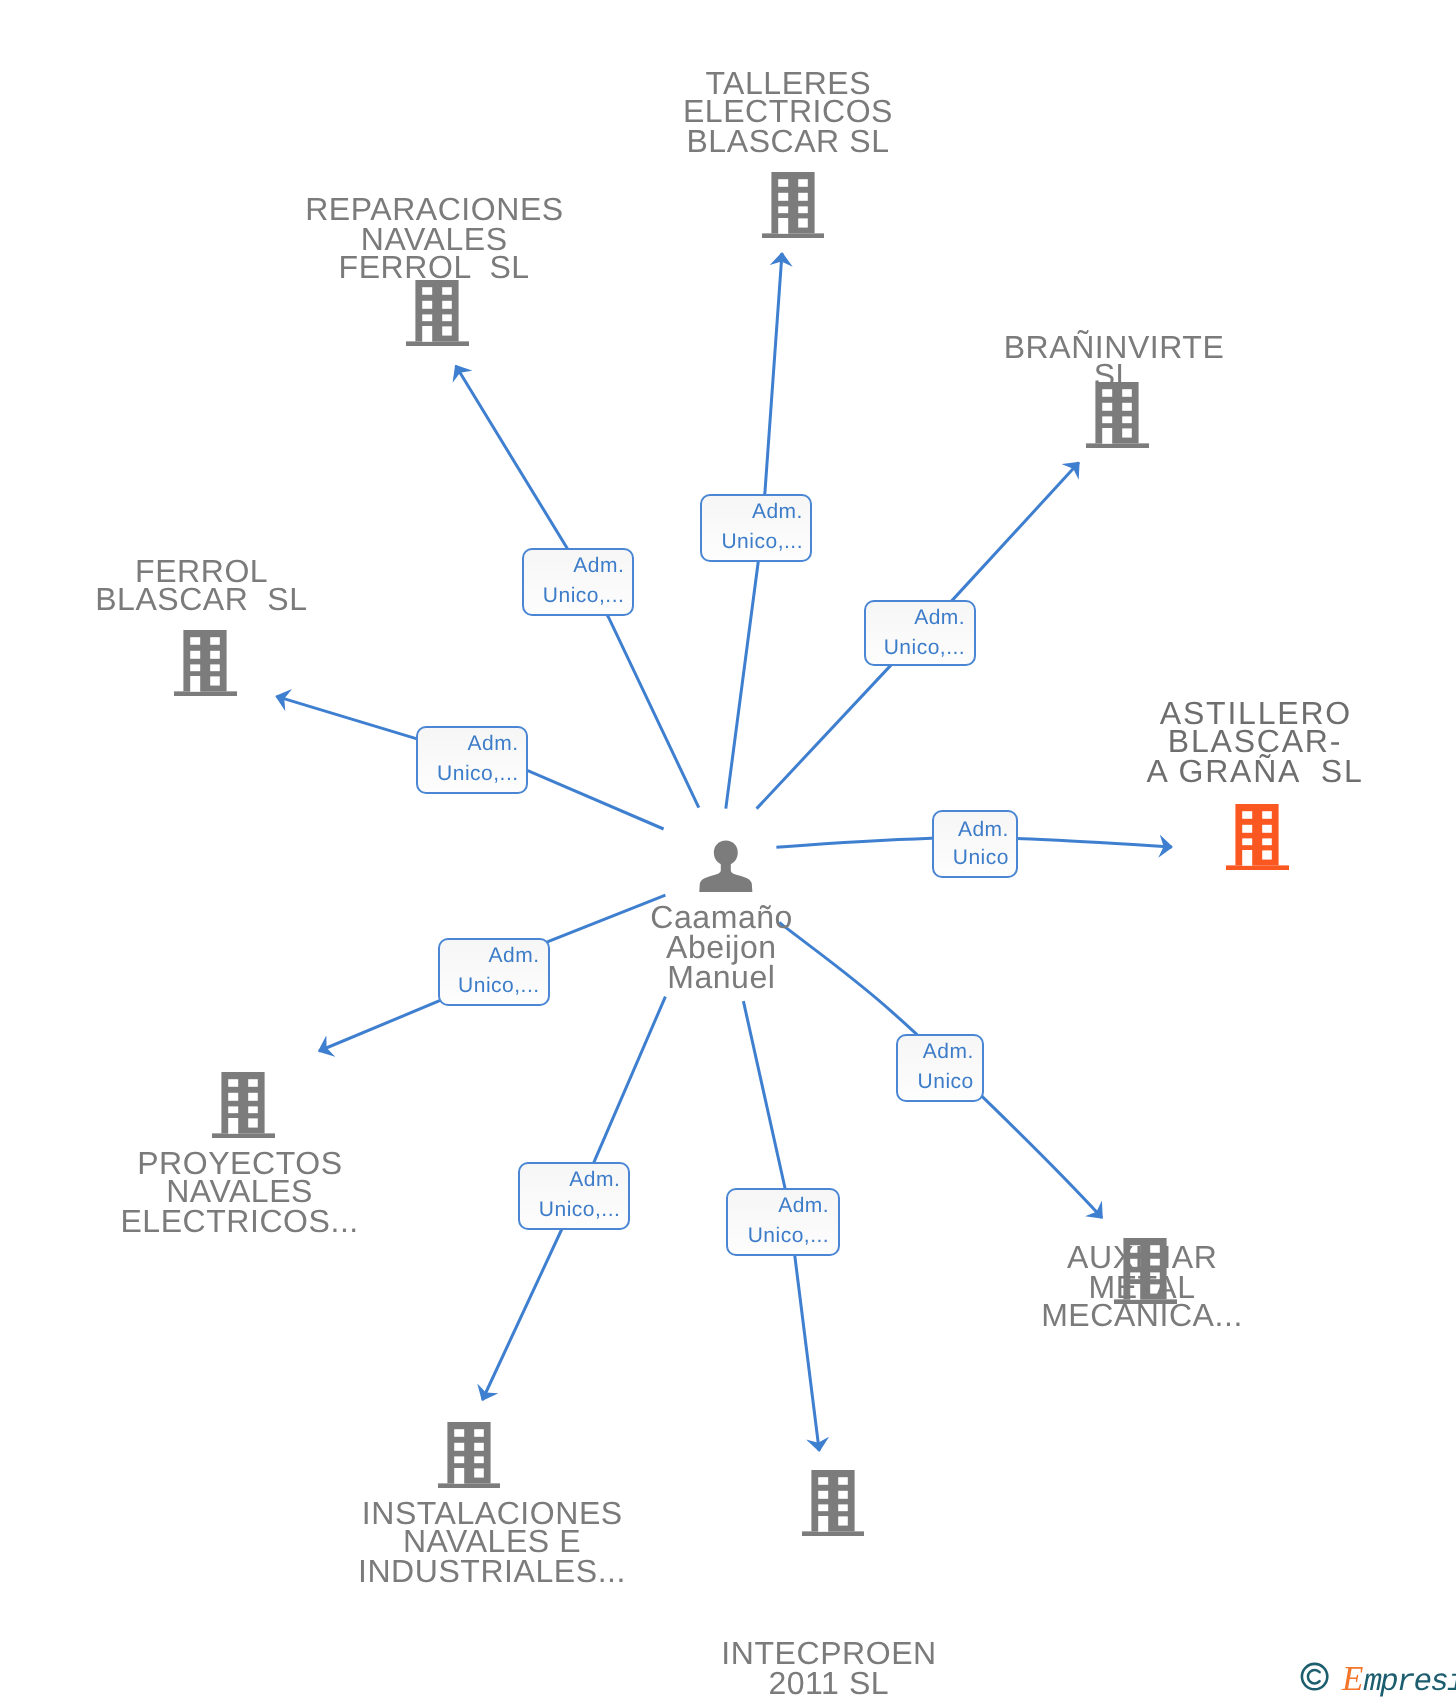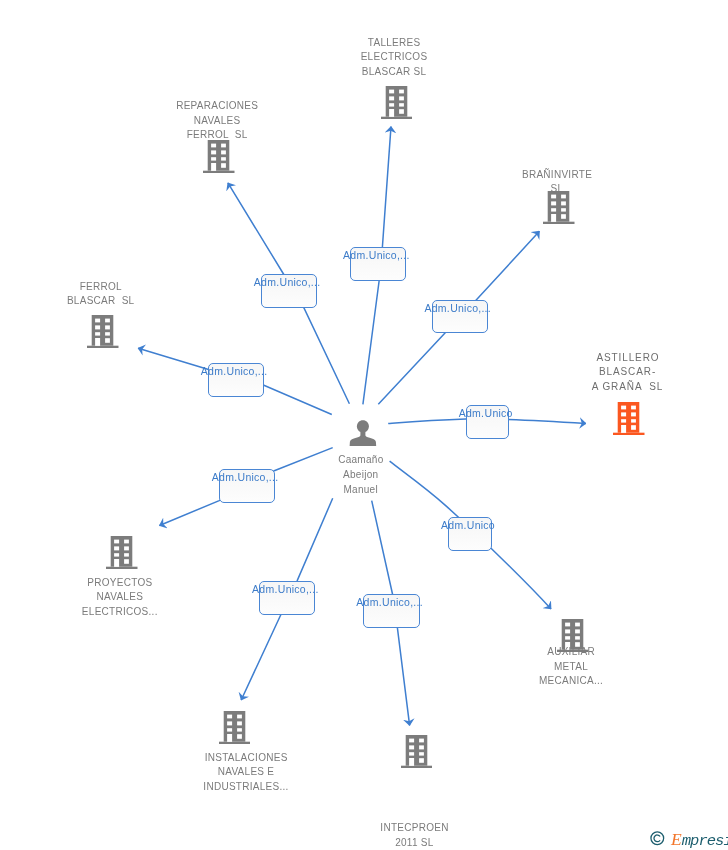--- a/index.html
+++ b/index.html
@@ -4,26 +4,26 @@
 <style>
   html,body{margin:0;padding:0;background:#ffffff;}
   body{width:728px;height:850px;position:relative;overflow:hidden;
        font-family:"Liberation Sans",sans-serif;
        -webkit-font-smoothing:antialiased;-moz-osx-font-smoothing:grayscale;
 }
   #stage{position:absolute;left:0;top:0;width:728px;height:850px;}
   svg#edges{position:absolute;left:0;top:0;width:728px;height:850px;}
   .nodewrap{position:absolute;}
   .cap{position:absolute;width:200px;text-align:center;color:#7b7b7b;
-       font-size:10px;line-height:14.6px;white-space:pre;letter-spacing:.28px;text-indent:.28px;}
+       font-size:16px;line-height:14.6px;white-space:pre;letter-spacing:.28px;text-indent:.28px;}
   .cap.hl{font-weight:normal;color:#6e6e6e;letter-spacing:.9px;text-indent:.9px;}
   .badge{position:absolute;border:1.3px solid #4a86d4;border-radius:5px;
          background:linear-gradient(#f6f6f6,#fdfdfd);
          color:#3d7cc9;font-size:10.5px;text-align:right;box-sizing:border-box;
-         display:flex;flex-direction:row;justify-content:center;
+         display:flex;flex-direction:column;justify-content:center;
          padding-right:4px;letter-spacing:.25px;text-indent:.25px;}
   .badge span{display:block;line-height:14.9px;}
   #wm{position:absolute;left:650px;top:829px;height:20px;white-space:nowrap;}
   #wm .cmark{display:inline-block;vertical-align:top;margin-top:1.6px;}
   #wm .brand-e{font-family:"Liberation Serif",serif;font-style:italic;font-size:17.5px;
                color:#f2762b;margin-left:6px;}
   #wm .brand-r{font-family:Liberation Mono, monospace;font-style:italic;font-size:15.5px;
                color:#1d5e6e;letter-spacing:-0.95px;}
 </style>
 </head>
@@ -142,21 +142,21 @@
           <rect x="0" y="30.7" width="31.5" height="2.5" fill="#7c7c7c"></rect>
           <rect x="8.1" y="3.6" width="5" height="3.8" fill="#fff"></rect>
           <rect x="18.1" y="3.6" width="4.8" height="3.8" fill="#fff"></rect>
           <rect x="8.1" y="10.4" width="5" height="4" fill="#fff"></rect>
           <rect x="18.1" y="10.4" width="4.8" height="4" fill="#fff"></rect>
           <rect x="8.1" y="17.2" width="5" height="3.4" fill="#fff"></rect>
           <rect x="18.1" y="17.2" width="4.8" height="3.4" fill="#fff"></rect>
           <rect x="8.1" y="23.0" width="5" height="7.9" fill="#fff"></rect>
           <rect x="18.1" y="23.2" width="4.8" height="4.6" fill="#fff"></rect>
         </svg></div>
-      <div class="cap" style="left: 471px; top: 645px;">AUXILIAR
+      <div class="cap" style="left: 471px; top: 623px;">AUXILIAR
 METAL
 MECANICA...</div>
       <div class="nodewrap" style="left: 218.5px; top: 710.8px;"><svg width="31.5" height="33.2" viewBox="0 0 31.5 33.2">
           <rect x="4.7" y="0" width="21.6" height="30.7" fill="#7c7c7c"></rect>
           <rect x="0" y="30.7" width="31.5" height="2.5" fill="#7c7c7c"></rect>
           <rect x="8.1" y="3.6" width="5" height="3.8" fill="#fff"></rect>
           <rect x="18.1" y="3.6" width="4.8" height="3.8" fill="#fff"></rect>
           <rect x="8.1" y="10.4" width="5" height="4" fill="#fff"></rect>
           <rect x="18.1" y="10.4" width="4.8" height="4" fill="#fff"></rect>
           <rect x="8.1" y="17.2" width="5" height="3.4" fill="#fff"></rect>

